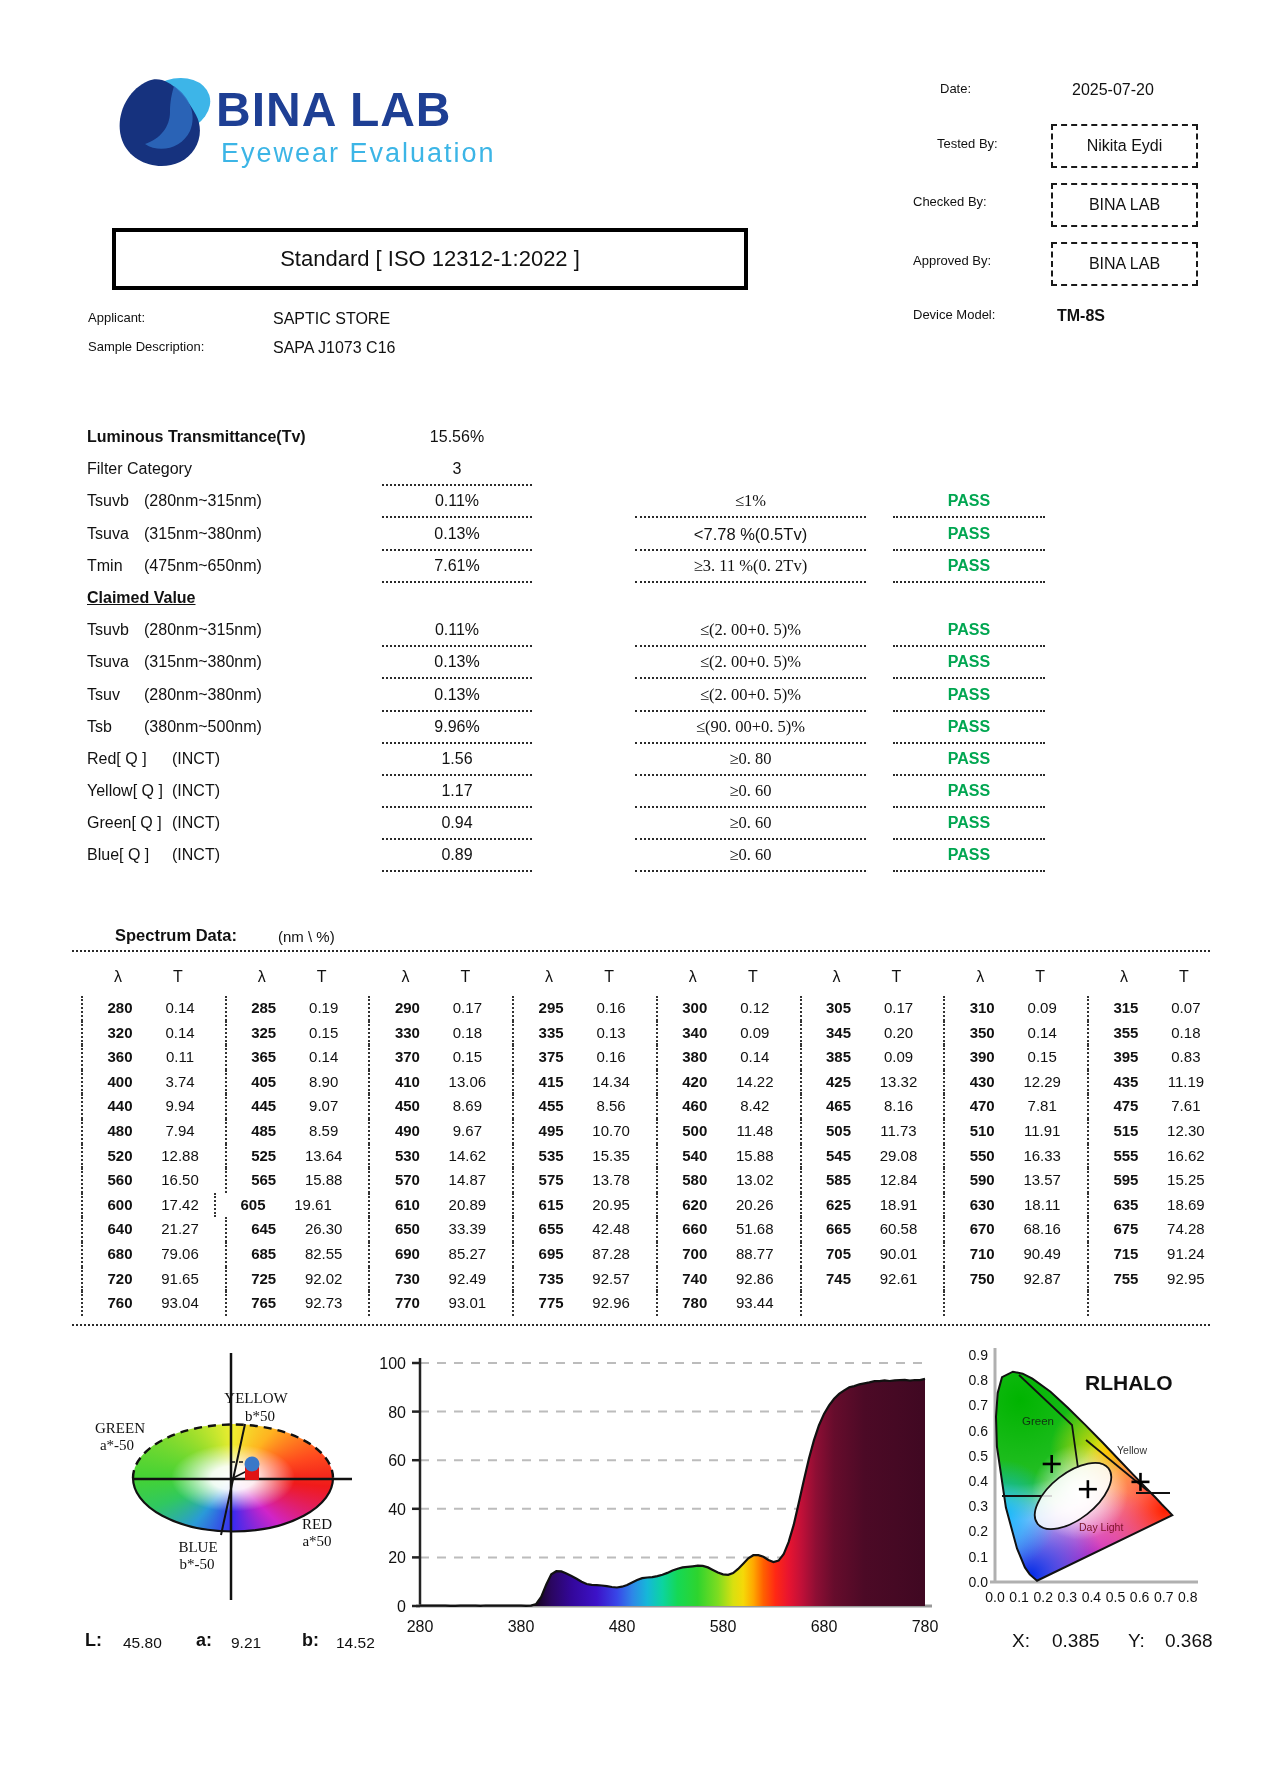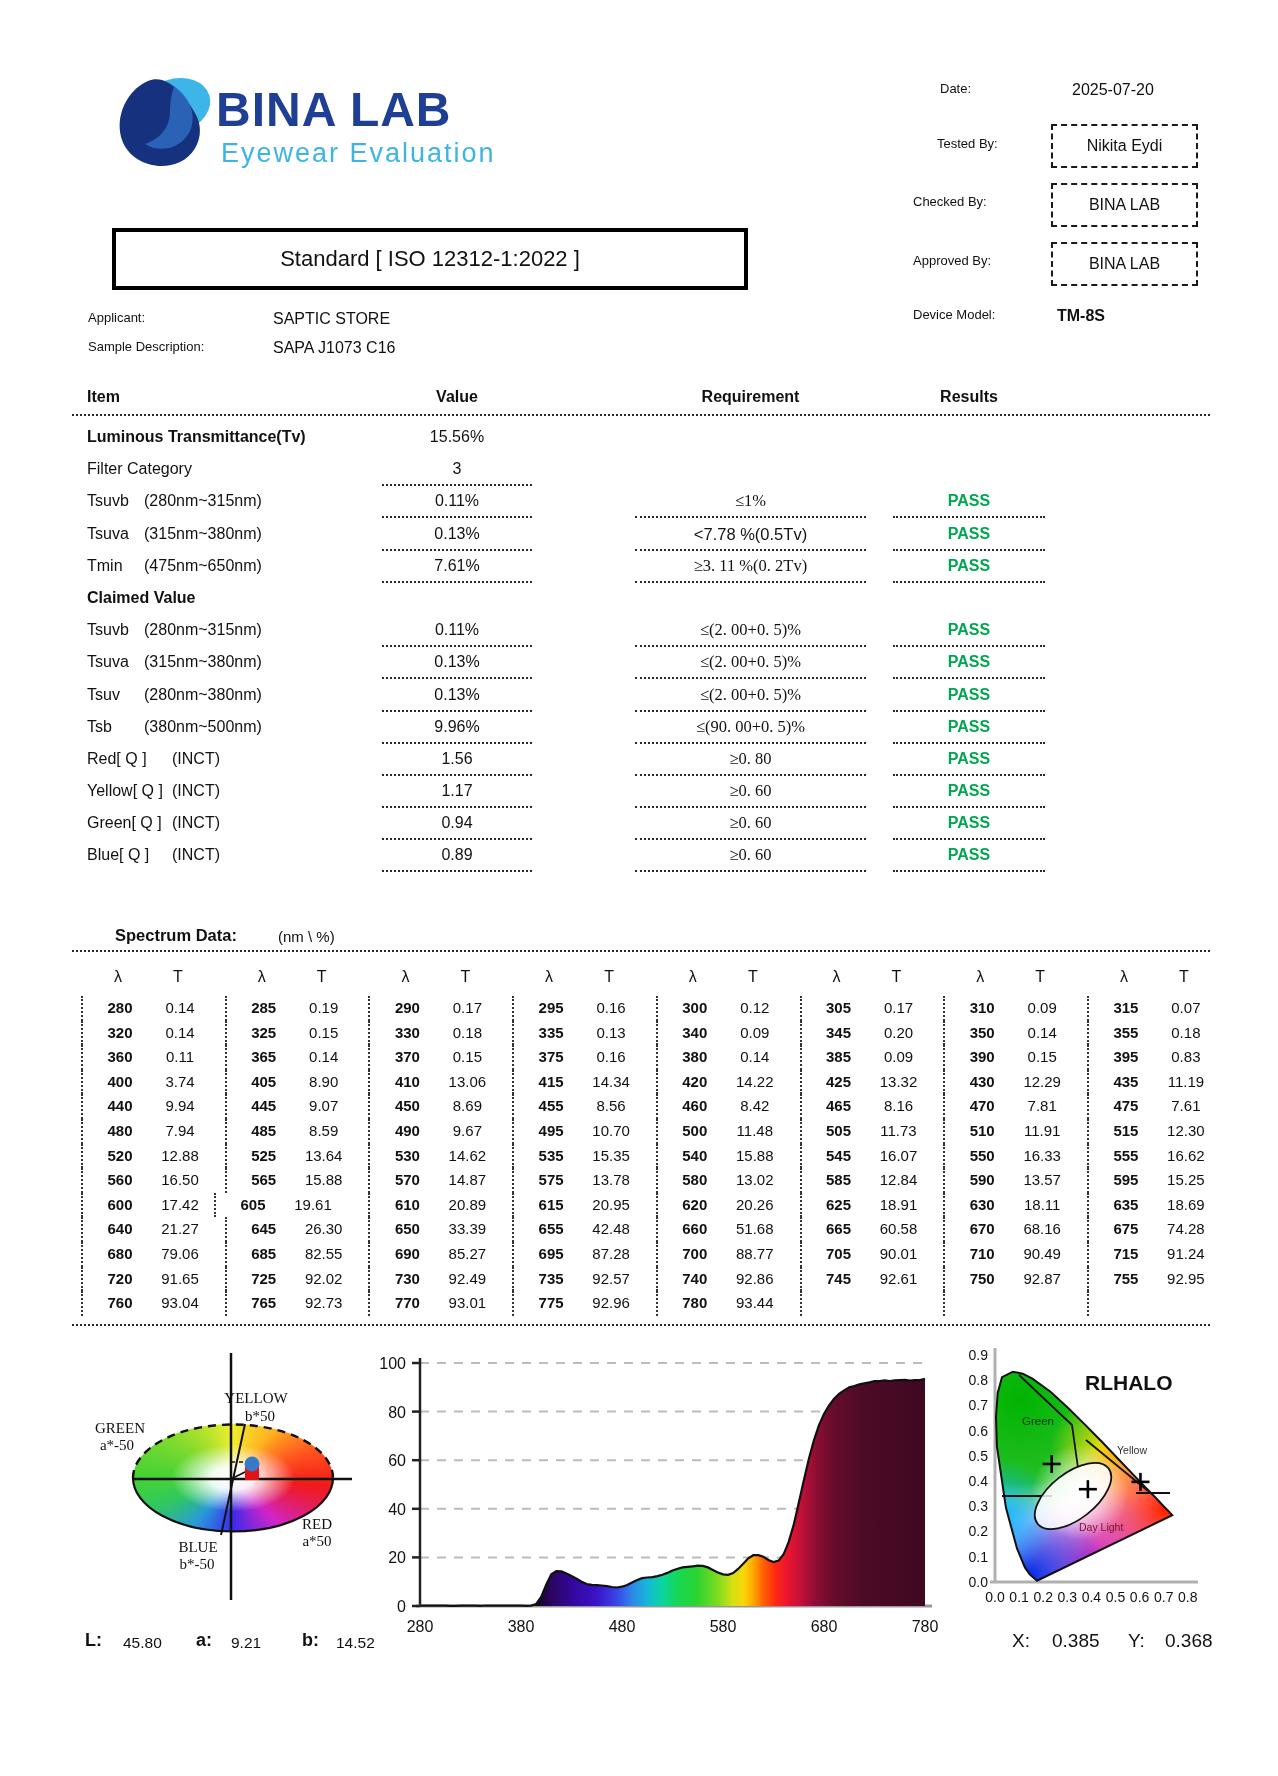--- a/index.html
+++ b/index.html
@@ -13,21 +13,21 @@
   .hval{font-size:16px;}
   .dashbox{border:2px dashed #1a1a1a;width:143px;height:40px;text-align:center;line-height:40px;font-size:16px;}
   #std-box{border:4px solid #000;width:628px;height:54px;text-align:center;line-height:54px;font-size:22px;}
   .b{font-weight:bold;}
   
   #rt-head{left:72px;top:379px;width:1138px;height:35px;border-bottom:2.5px dotted #2a2a2a;}
   #rt-head span{position:absolute;line-height:35px;font-weight:bold;font-size:16px;text-align:center;}
   #rt-rows{left:72px;top:421px;width:1138px;}
   .trow{position:relative;height:32.2px;font-size:16px;}
   .trow span{position:absolute;top:0;line-height:32.2px;white-space:nowrap;}
-  .sec{left:15px;font-weight:bold;}
+  .sec{left:15px;font-weight:bold;text-decoration:underline;}
   .ci{left:15px;}
   .crg{left:72px;}
   .crg2{left:100px;}
   .cv{left:310px;width:150px;text-align:center;height:31px;}
   .cq{left:563px;width:231px;text-align:center;height:31px;font-size:16.5px;}
   .cq.serif{font-family:"Liberation Serif", serif;}
   .cs{left:821px;width:152px;text-align:center;height:31px;font-weight:600;}
   .dl{border-bottom:2.5px dotted #2a2a2a;}
   .dotline{border-top:2.5px dotted #2a2a2a;height:0;}
   
@@ -77,26 +77,20 @@
   <div class="abs hlabel" style="left:913px;top:307px;">Device Model:</div>
   <div class="abs hval b" style="left:1057px;top:307px;">TM-8S</div>
 
   <div class="abs" id="std-box" style="left:112px;top:228px;">Standard [ ISO 12312-1:2022 ]</div>
 
   <div class="abs hlabel" style="left:88px;top:310px;">Applicant:</div>
   <div class="abs hval" style="left:273px;top:310px;">SAPTIC STORE</div>
   <div class="abs hlabel" style="left:88px;top:339px;">Sample Description:</div>
   <div class="abs hval" style="left:273px;top:339px;">SAPA J1073 C16</div>
 
-  <div class="abs" id="rt-head">
-    <span style="left:15px;width:110px;text-align:left;">Item</span>
-    <span style="left:310px;width:150px;">Value</span>
-    <span style="left:563px;width:231px;">Requirement</span>
-    <span style="left:821px;width:152px;">Results</span>
-  </div>
   <div class="abs" id="rt-rows">
       <div class="trow">
         <span class="ci b">Luminous Transmittance(Tv)</span>
         <span class="cv">15.56%</span>
       </div>
       <div class="trow">
         <span class="ci">Filter Category</span>
         <span class="cv dl">3</span>
       </div>
       <div class="trow">
@@ -439,21 +433,21 @@
         <div class="spair" style="left: 431.1px; width: 143.7px;">
           <span class="lam">535</span>
           <span class="tv">15.35</span>
         </div>
         <div class="spair" style="left: 574.8px; width: 143.7px;">
           <span class="lam">540</span>
           <span class="tv">15.88</span>
         </div>
         <div class="spair" style="left: 718.5px; width: 143.7px;">
           <span class="lam">545</span>
-          <span class="tv">16.07</span>
+          <span class="tv">29.08</span>
         </div>
         <div class="spair" style="left: 862.2px; width: 143.7px;">
           <span class="lam">550</span>
           <span class="tv">16.33</span>
         </div>
         <div class="spair" style="left: 1005.9px; width: 143.7px;">
           <span class="lam">555</span>
           <span class="tv">16.62</span>
         </div>
       </div>

